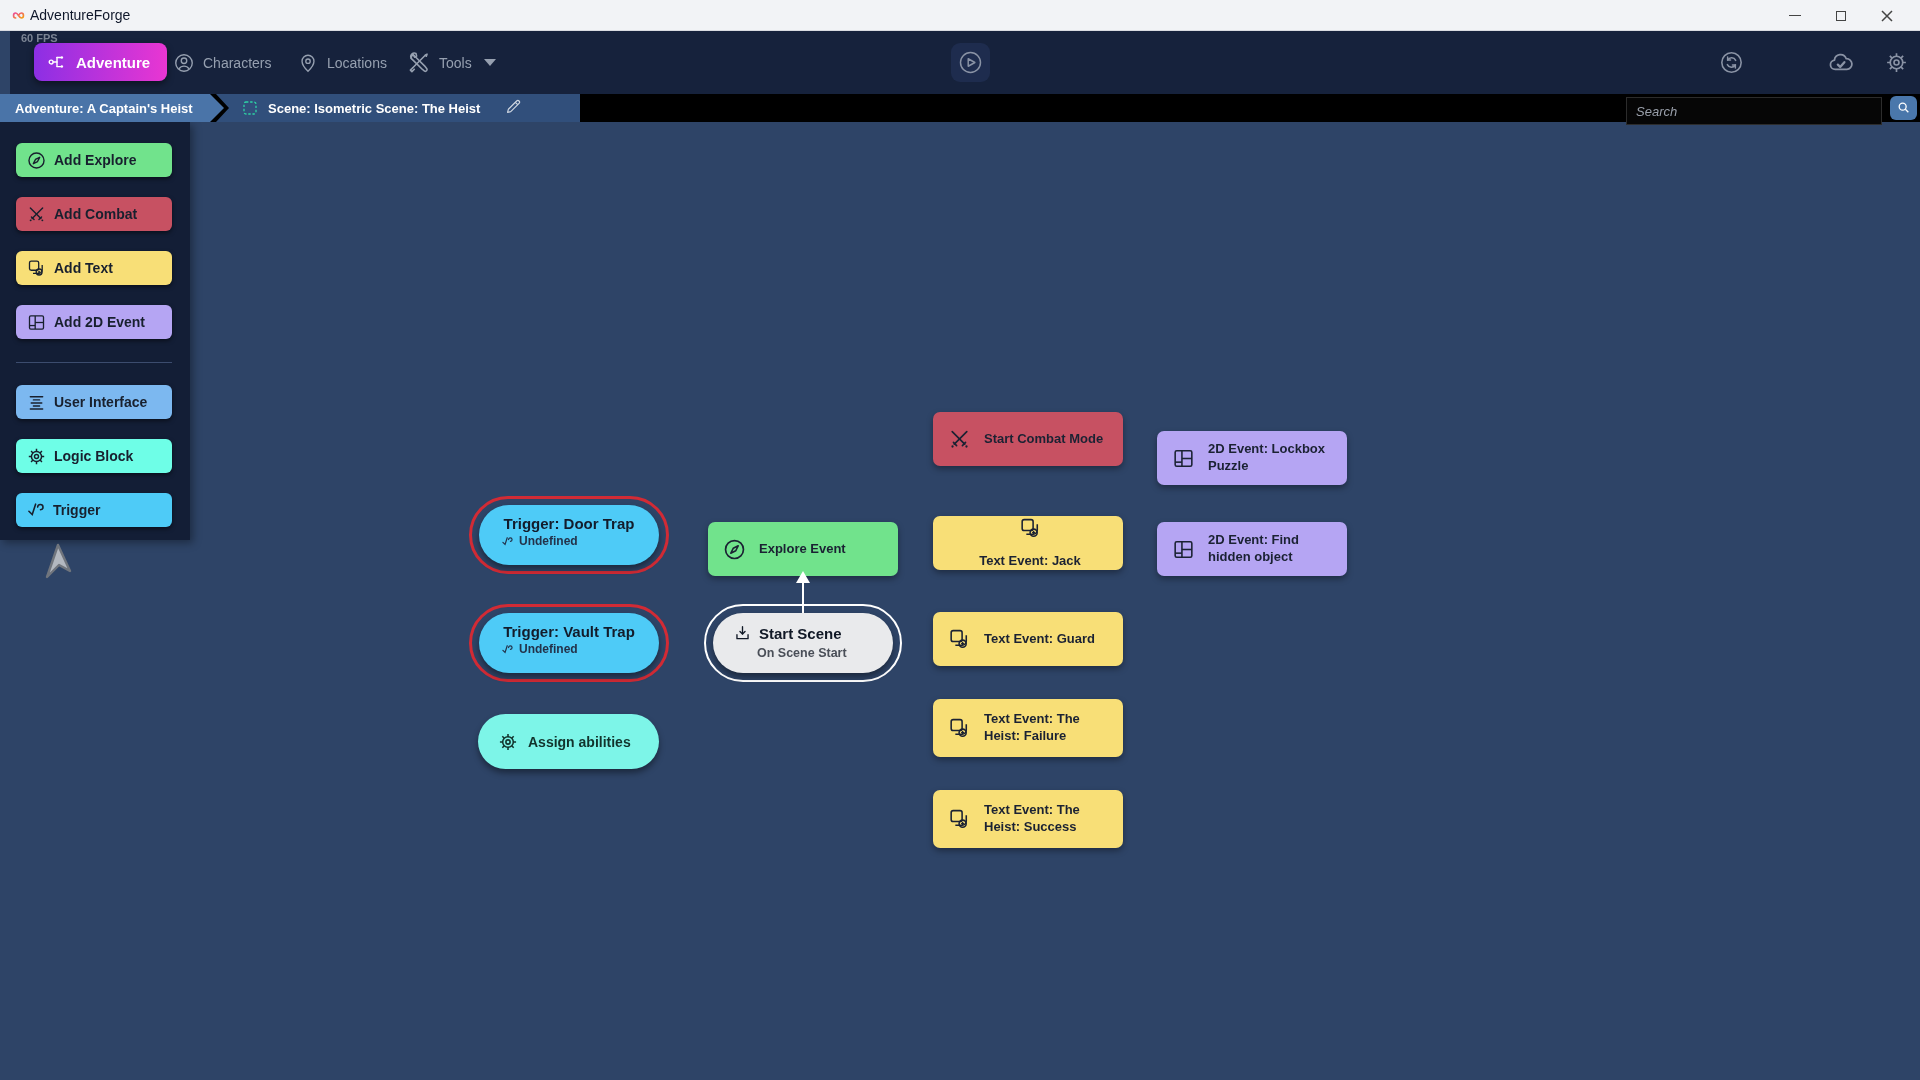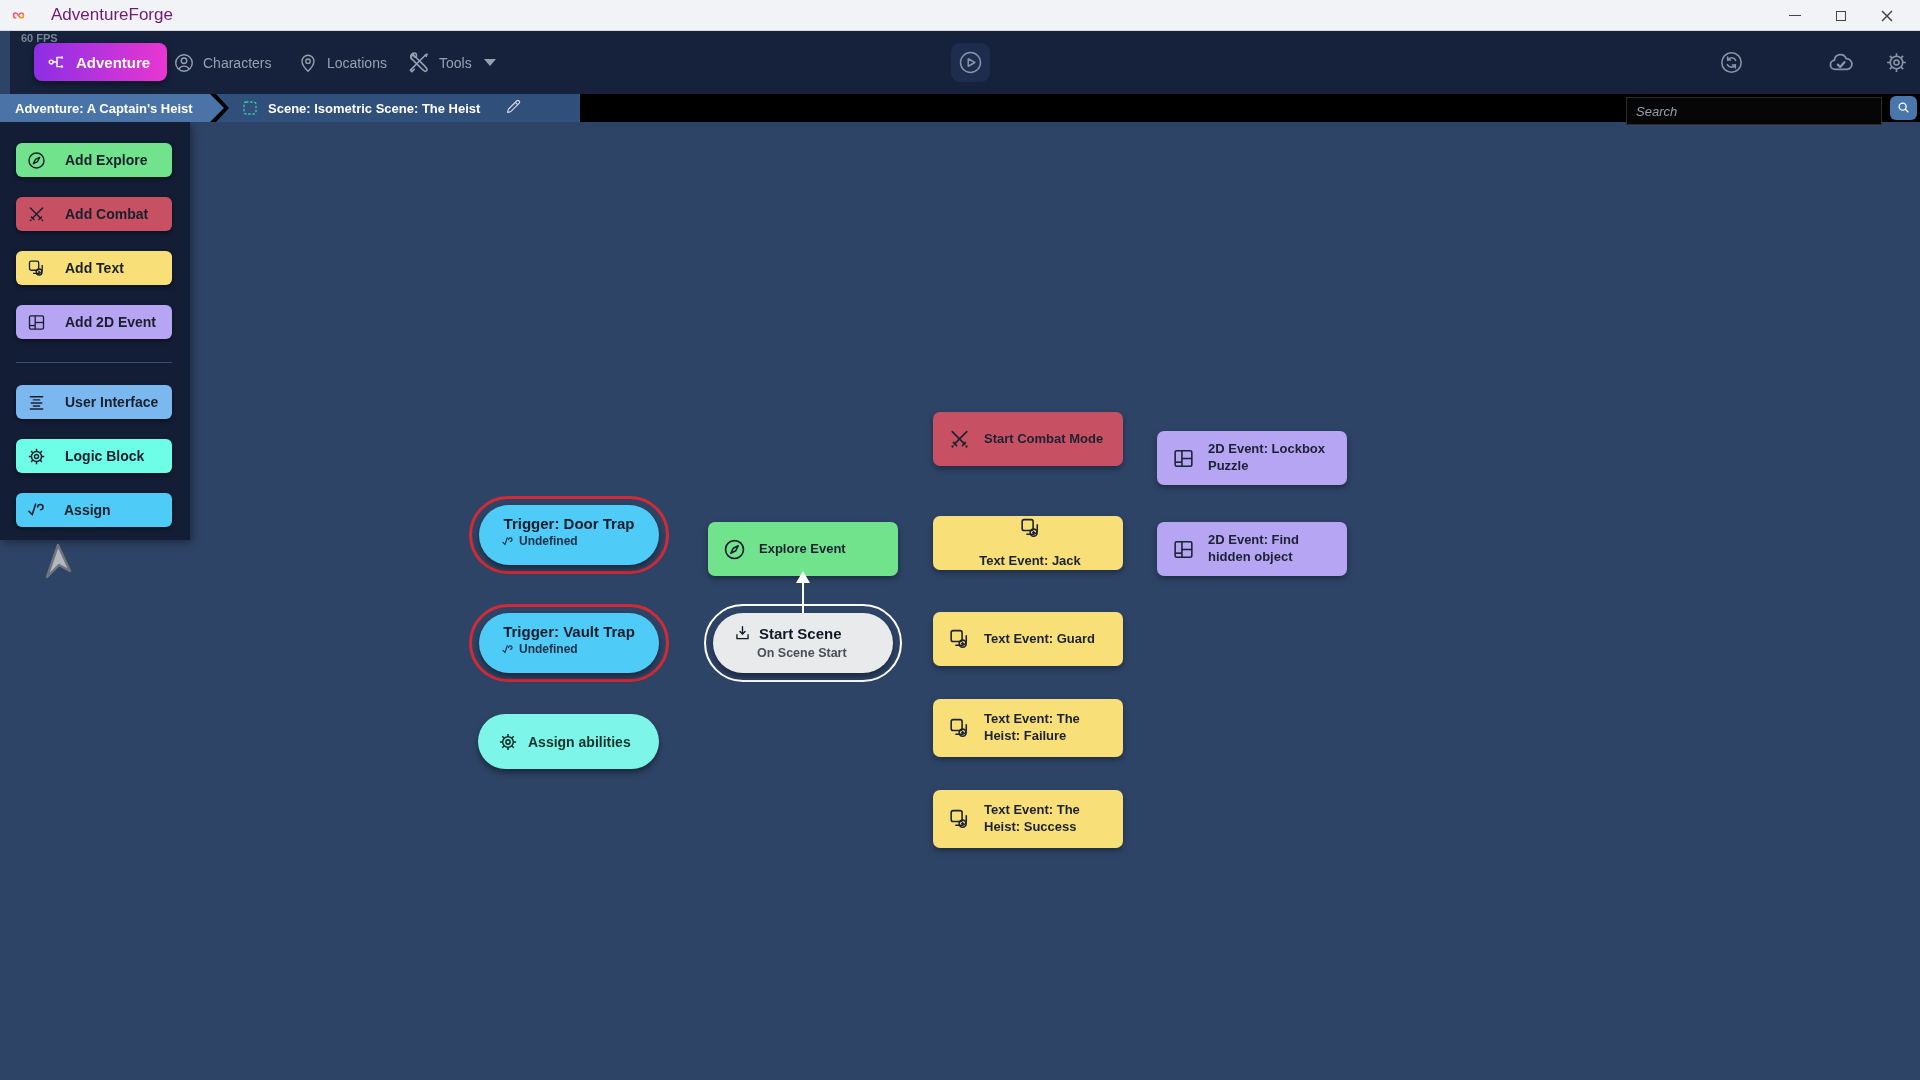--- a/index.html
+++ b/index.html
@@ -3,21 +3,21 @@
 <meta charset="utf-8">
 <style>
   html,body{margin:0;padding:0;background:#000;}
   .app{position:relative;width:1920px;height:1080px;background:#2e4467;overflow:hidden;
        font-family:"Liberation Sans",sans-serif;}
 
   
   .titlebar{position:absolute;top:0;left:0;width:1920px;height:31px;background:#f2f3f6;
             border-bottom:1px solid #d9dbe1;display:flex;align-items:center;box-sizing:border-box;
             padding-left:10px;z-index:30;}
-  .titlebar-title{font-size:17px;color:#701a75;margin-left:24px;}
+  .titlebar-title{font-size:14px;color:#0f172a;margin-left:3px;}
   .win-controls{position:absolute;right:10px;top:0;height:31px;display:flex;align-items:center;gap:0;}
   .win-btn{width:46px;height:31px;display:flex;align-items:center;justify-content:center;cursor:pointer;}
   .min-glyph{width:12px;height:0;border-top:1.6px solid #444;}
   .max-glyph{width:10px;height:10px;border:1.5px solid #444;box-sizing:border-box;}
 
   
   .navbar{position:absolute;top:31px;left:10px;width:1920px;height:63px;background:#16223c;z-index:20;}
   .fps{position:absolute;left:11px;top:1px;font-size:11px;font-weight:bold;color:#7b8494;}
   .adventure-btn{position:absolute;left:24px;top:12px;height:38px;padding:0 17px 0 13px;border-radius:8px;
       background:linear-gradient(90deg,#8c2fe4,#e936d2);display:flex;align-items:center;gap:9px;
@@ -46,21 +46,21 @@
       border:1px solid #2c2c2c;color:#c9ccd2;font-size:13px;font-style:italic;padding:13px 9px;
       box-sizing:border-box;outline:none;font-family:"Liberation Sans",sans-serif;}
   .search-input::placeholder{color:#9aa0ab;font-style:italic;}
   .search-btn{position:absolute;left:1890px;top:2px;width:27px;height:24px;background:#4a77ab;
       border-radius:6px;display:flex;align-items:center;justify-content:center;cursor:pointer;}
 
   
   .sidebar{position:absolute;left:0;top:122px;width:190px;height:418px;background:#131e36;
       box-shadow:3px 3px 8px rgba(0,0,0,.35);z-index:10;}
   .side-btn{position:absolute;left:16px;width:156px;height:34px;border-radius:6px;display:flex;
-      align-items:center;gap:18px;padding-left:10px;box-sizing:border-box;font-weight:bold;font-size:14px;
+      align-items:center;gap:7px;padding-left:10px;box-sizing:border-box;font-weight:bold;font-size:14px;
       color:#18202e;box-shadow:0 2px 4px rgba(0,0,0,.5);cursor:pointer;}
   .side-div{position:absolute;left:16px;top:240px;width:156px;height:1px;background:#3c4c6e;}
 
   .c-green{background:#71e38c}.c-red{background:#c75162}.c-yellow{background:#f8df77}
   .c-purple{background:#b5a5f3}.c-blue{background:#7cb8f0}.c-teal{background:#6efee7}
   .c-sky{background:#4ecbf7}.c-aqua{background:#7df5e8}.c-grey{background:#e9eaec}
 
   
   .node{position:absolute;width:190px;height:54px;border-radius:7px;display:flex;align-items:center;
       gap:12px;padding:0 10px 0 14px;box-sizing:border-box;box-shadow:0 3px 6px rgba(0,0,0,.35);cursor:pointer;}
@@ -273,21 +273,21 @@
           <circle cx="12" cy="12" r="2.3"></circle>
         <path d="M12 3.2 V6.2 M12 17.8 V20.8 M3.2 12 H6.2 M17.8 12 H20.8 M5.8 5.8 L7.9 7.9 M16.1 16.1 L18.2 18.2 M18.2 5.8 L16.1 7.9 M7.9 16.1 L5.8 18.2"></path>
       </svg>
       <span>Logic Block</span>
     </div>
     <div class="side-btn c-sky" style="top:371px;">
       <svg width="20" height="20" viewBox="0 0 24 24" fill="none" stroke="#18202e" stroke-width="1.9" stroke-linecap="round">
         <path d="M3.5 13.5 L7.5 17.5 L11.5 5"></path>
           <path d="M14 8.5 a3.2 3.2 0 1 1 3.4 3.2"></path>
       </svg>
-      <span>Assign</span>
+      <span>Trigger</span>
     </div>
   </div>
 
   <svg style="position:absolute;left:42px;top:540px;z-index:15;" width="36" height="40" viewBox="0 0 36 40">
     <path d="M5 37 L16 5 L28 31 L17 25 Z" fill="#b3b8c0" stroke="#70757d" stroke-width="2.4" stroke-linejoin="round"></path>
   </svg>
 
 
   <div class="node c-red" style="left:933px;top:412px;">
     <svg width="25" height="25" viewBox="0 0 24 24" fill="none" stroke="#1b2233" stroke-width="1.6" stroke-linecap="round">

